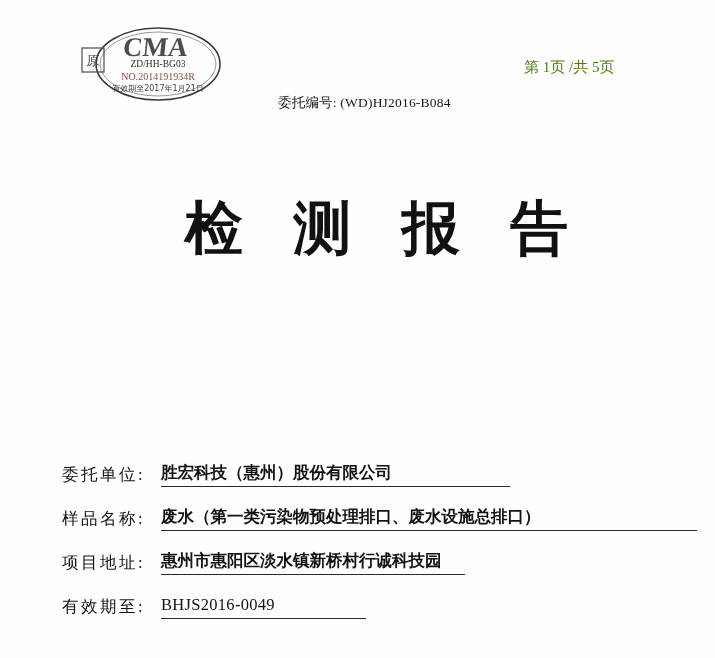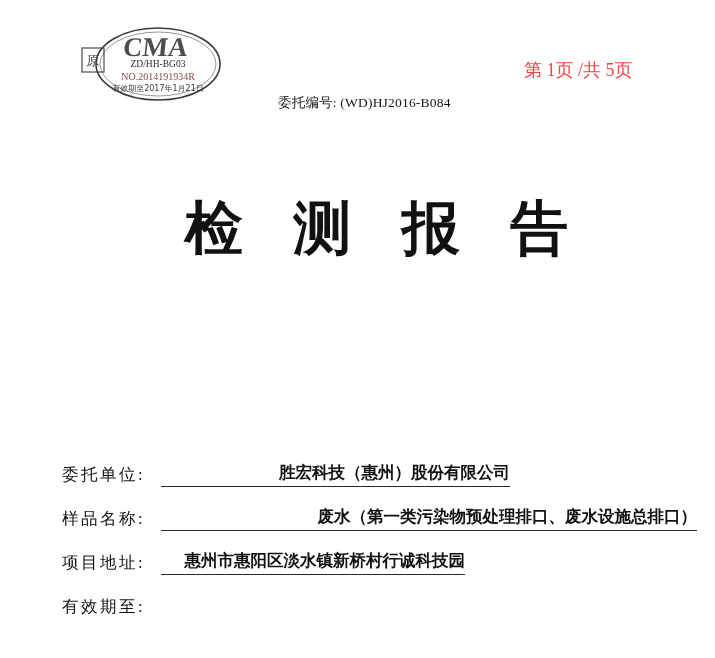--- a/index.html
+++ b/index.html
@@ -35,24 +35,24 @@
     letter-spacing: 0.2px;
     white-space: nowrap;
     font-family: "Liberation Serif", serif;
     color: #161616;
     margin-top: 36px;
   }
   .page-no {
     position: absolute;
     left: 524px;
     top: 0;
-    font-size: 18px;
+    font-size: 15px;
     white-space: nowrap;
     font-family: "Liberation Serif", serif;
-    color: #ef4444;
+    color: #4d7c0f;
   }
 
   
   .stamp {
     position: absolute;
     left: 78px;
     top: 22px;
     width: 148px;
     height: 88px;
   }
@@ -77,21 +77,20 @@
   
   .fields {
     position: absolute;
     left: 62px;
     top: 462px;
     width: 600px;
   }
   .field {
     position: relative;
     height: 44px;
-    text-align: right;
   }
   .field .label {
     position: absolute;
     left: 0;
     top: 2px;
     font-size: 16.5px;
     letter-spacing: 2.5px;
     white-space: nowrap;
     color: #121212;
   }
@@ -159,17 +158,18 @@
       <span class="value">废水（第一类污染物预处理排口、废水设施总排口）</span>
     </div>
 
     <div class="field f-address">
       <span class="label">项目地址:</span>
       <span class="value">惠州市惠阳区淡水镇新桥村行诚科技园</span>
     </div>
 
     <div class="field f-report">
       <span class="label">有效期至:</span>
+      <span class="value">BHJS2016-0049</span>
     </div>
 
   </div>
 
 </div>
 
 </body></html>

